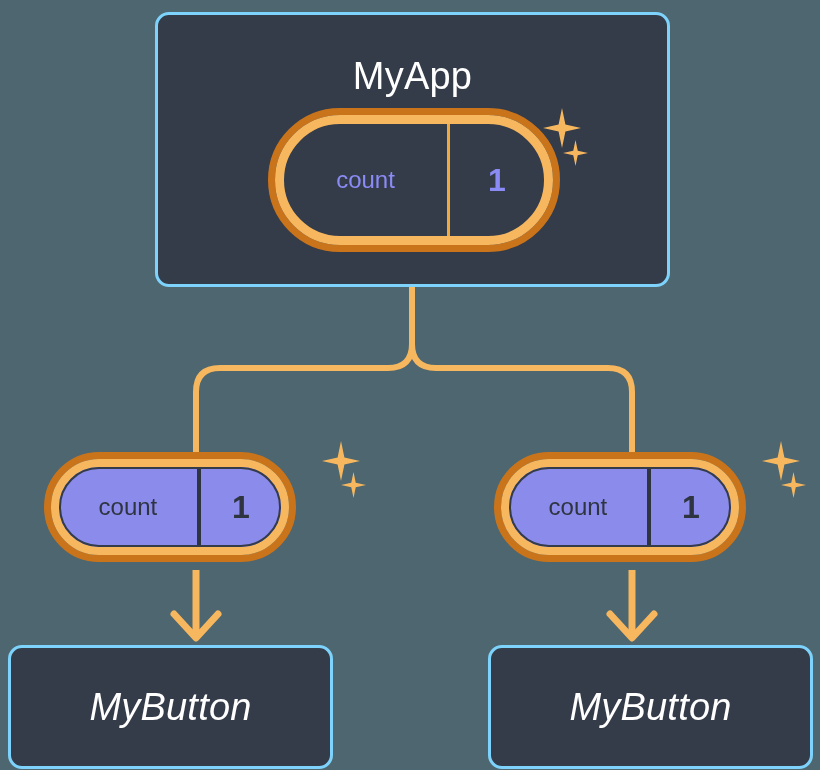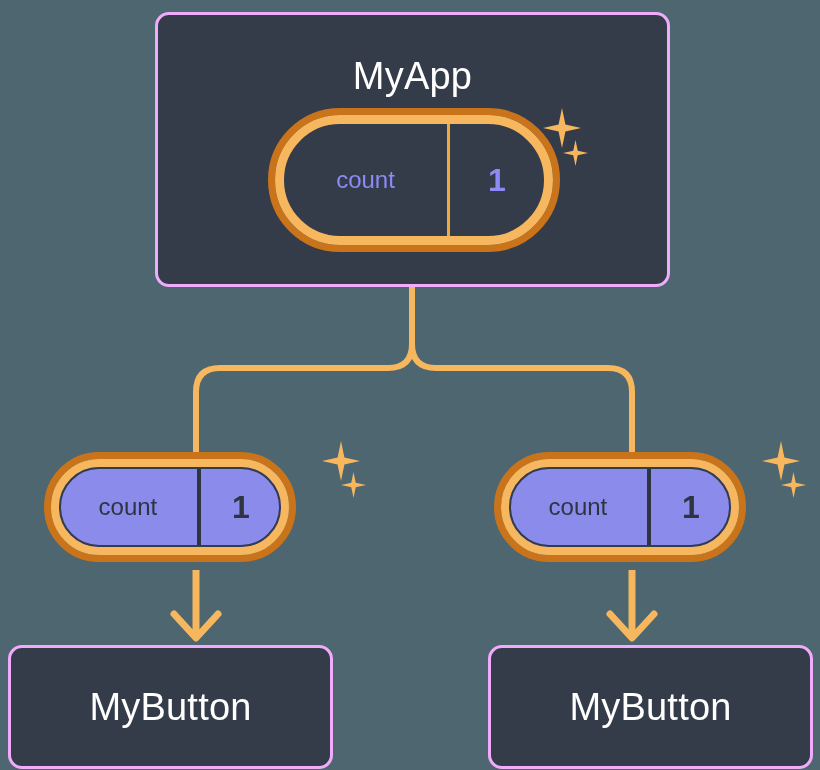--- a/index.html
+++ b/index.html
@@ -26,21 +26,21 @@
     top: 0;
     width: 820px;
     height: 770px;
     pointer-events: none;
   }
 
   
   .card {
     position: absolute;
     background: #343b49;
-    border: 3px solid #f0abfc;
+    border: 3px solid #7dd3fc;
     border-radius: 14px;
     box-sizing: border-box;
   }
   .card-title {
     color: #ffffff;
     font-size: 38px;
     font-weight: 400;
     letter-spacing: 0.2px;
     text-align: center;
     line-height: 1;
@@ -61,20 +61,21 @@
     height: 124px;
     top: 645px;
     display: flex;
     align-items: center;
     justify-content: center;
   }
   #card-button-left  { left: 8px; }
   #card-button-right { left: 488px; }
   .card-button .card-title {
     font-size: 38px;
+    font-style: italic;
   }
 
   
   .pill-wrap {
     position: absolute;
   }
   
   .pill-outer {
     box-sizing: border-box;
     border: 7px solid #c9741b;

